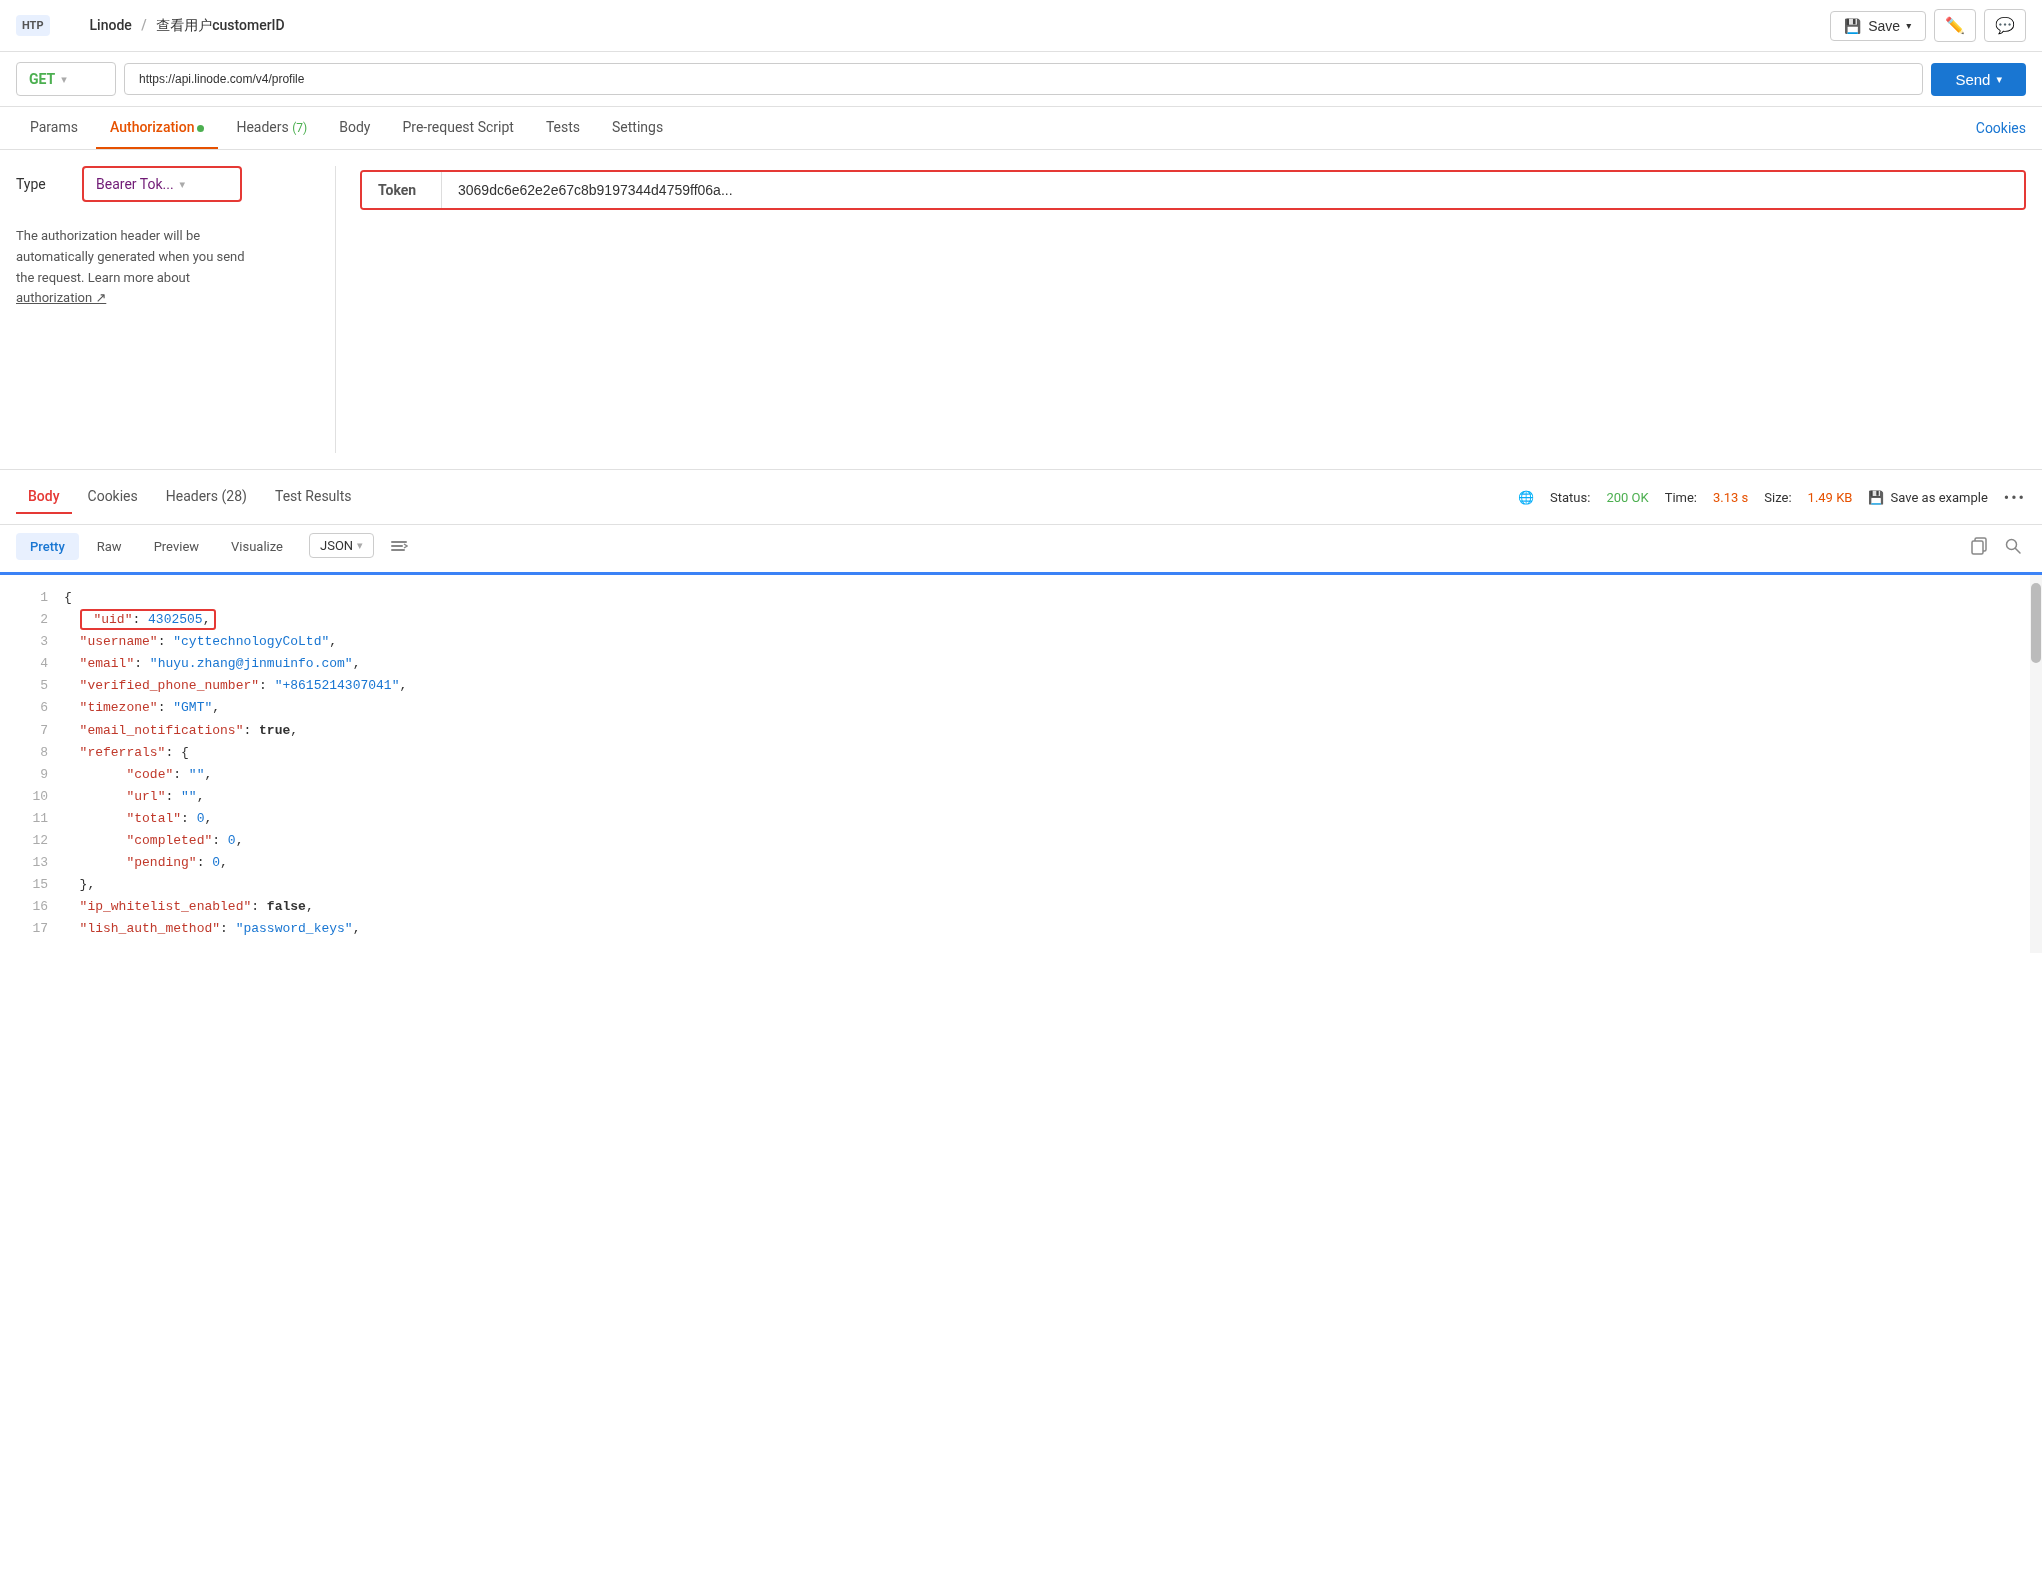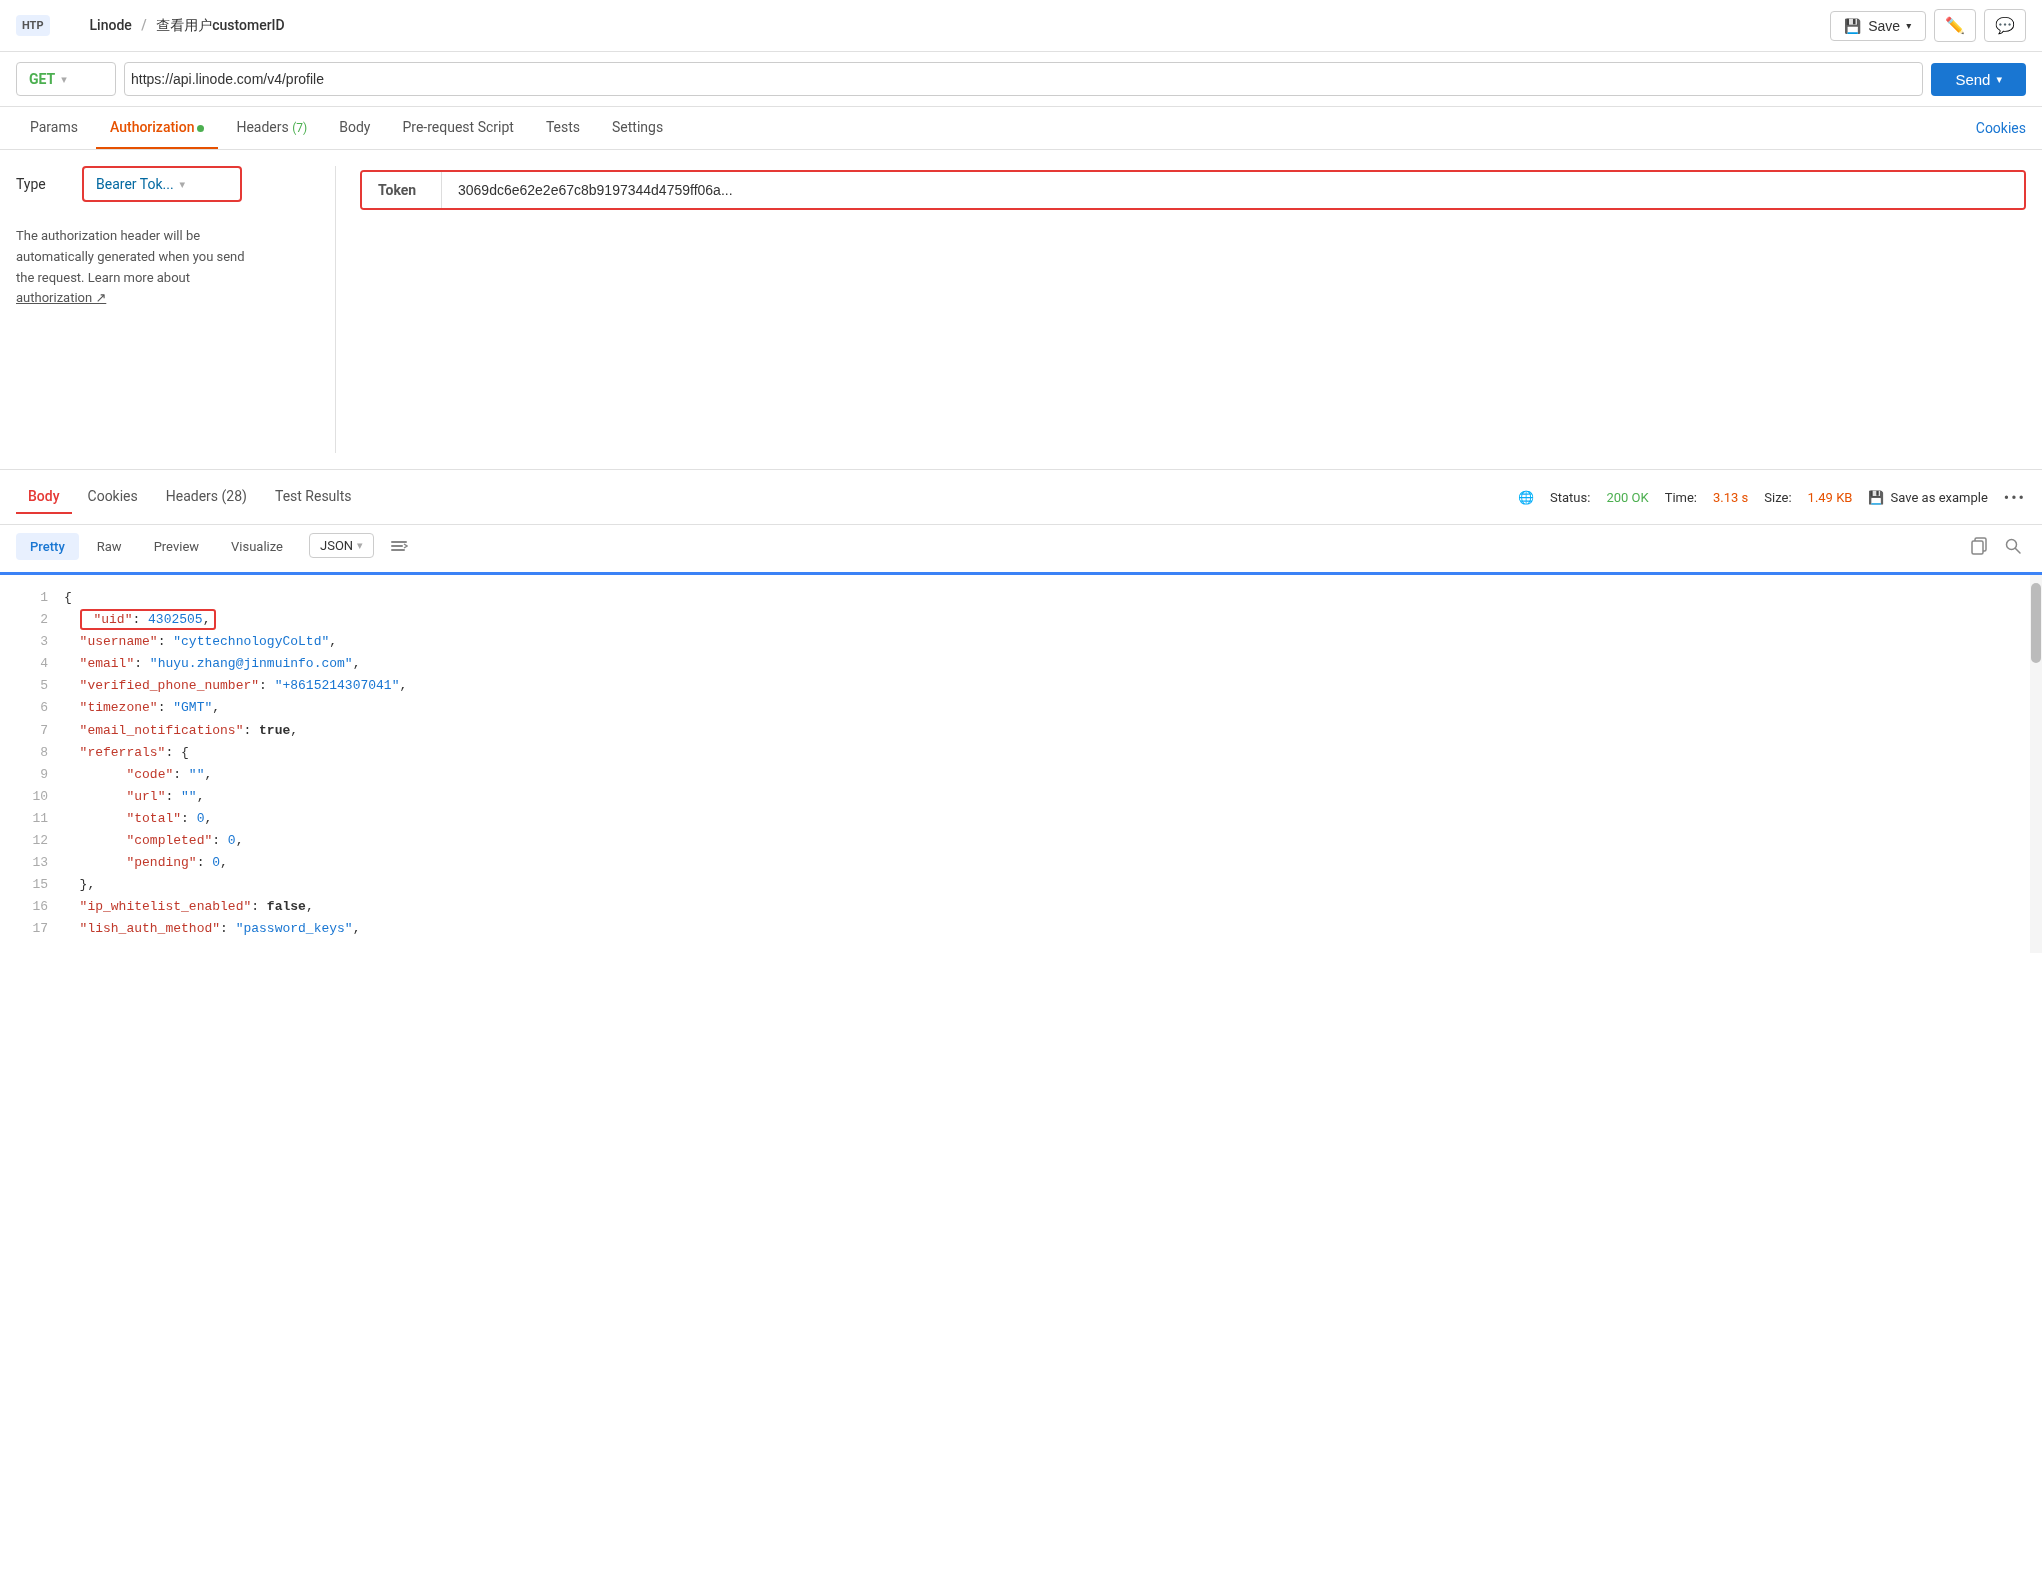--- a/index.html
+++ b/index.html
@@ -31,21 +31,21 @@
       display: flex; align-items: center; padding: 10px 16px; gap: 8px; border-bottom: 1px solid #e0e0e0;
     }
     .method-select {
       display: flex; align-items: center; gap: 6px;
       border: 1px solid #ccc; border-radius: 4px; padding: 8px 12px;
       cursor: pointer; background: #fff; min-width: 100px;
     }
     .method-label { color: #4CAF50; font-weight: bold; font-size: 14px; }
     .url-input {
       flex: 1; border: 1px solid #ccc; border-radius: 4px;
-      padding: 8px 6px; font-size: 14px; color: #333; outline: none;
+      padding: 8px 14px; font-size: 12px; color: #333; outline: none;
     }
     .btn-send {
       background: #1976D2; color: #fff; border: none; border-radius: 4px;
       padding: 8px 24px; font-size: 15px; font-weight: 500; cursor: pointer;
       display: flex; align-items: center; gap: 6px;
     }
     .btn-send .chevron { font-size: 11px; }
 
     
     .tabs {
@@ -68,21 +68,21 @@
     }
     .auth-left {
       width: 320px; padding-right: 24px; border-right: 1px solid #e0e0e0;
     }
     .auth-right { flex: 1; padding-left: 24px; padding-top: 4px; }
     .type-box {
       border: 2px solid #e53935; border-radius: 4px; padding: 8px 12px;
       display: inline-flex; align-items: center; gap: 6px; cursor: pointer;
       min-width: 160px;
     }
-    .type-box-text { font-size: 14px; color: #0369a1; }
+    .type-box-text { font-size: 14px; color: #701a75; }
     .auth-description { margin-top: 24px; font-size: 13px; color: #555; line-height: 1.6; }
     .auth-link { color: #555; text-decoration: underline; cursor: pointer; }
 
     
     .token-row {
       display: flex; align-items: center; gap: 0;
       border: 2px solid #e53935; border-radius: 4px; overflow: hidden; width: 100%;
     }
     .token-label {
       padding: 10px 16px; font-size: 14px; color: #555;

